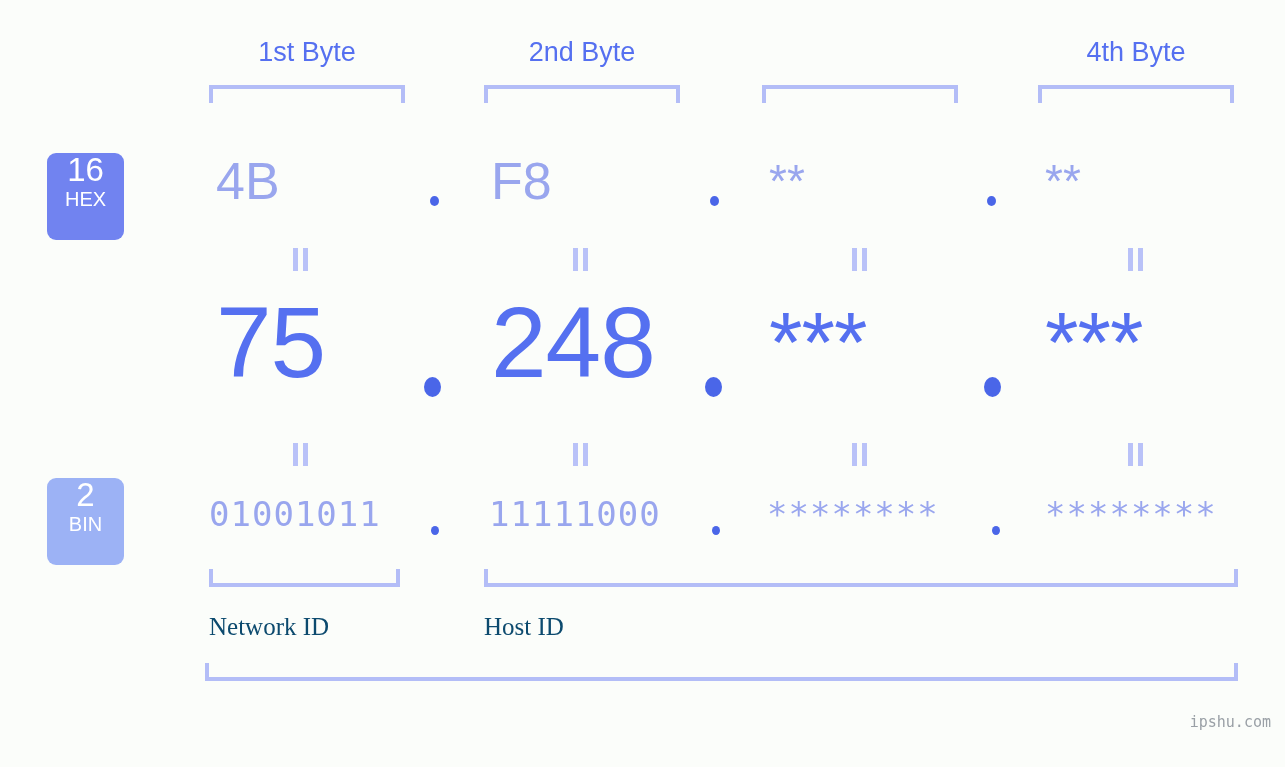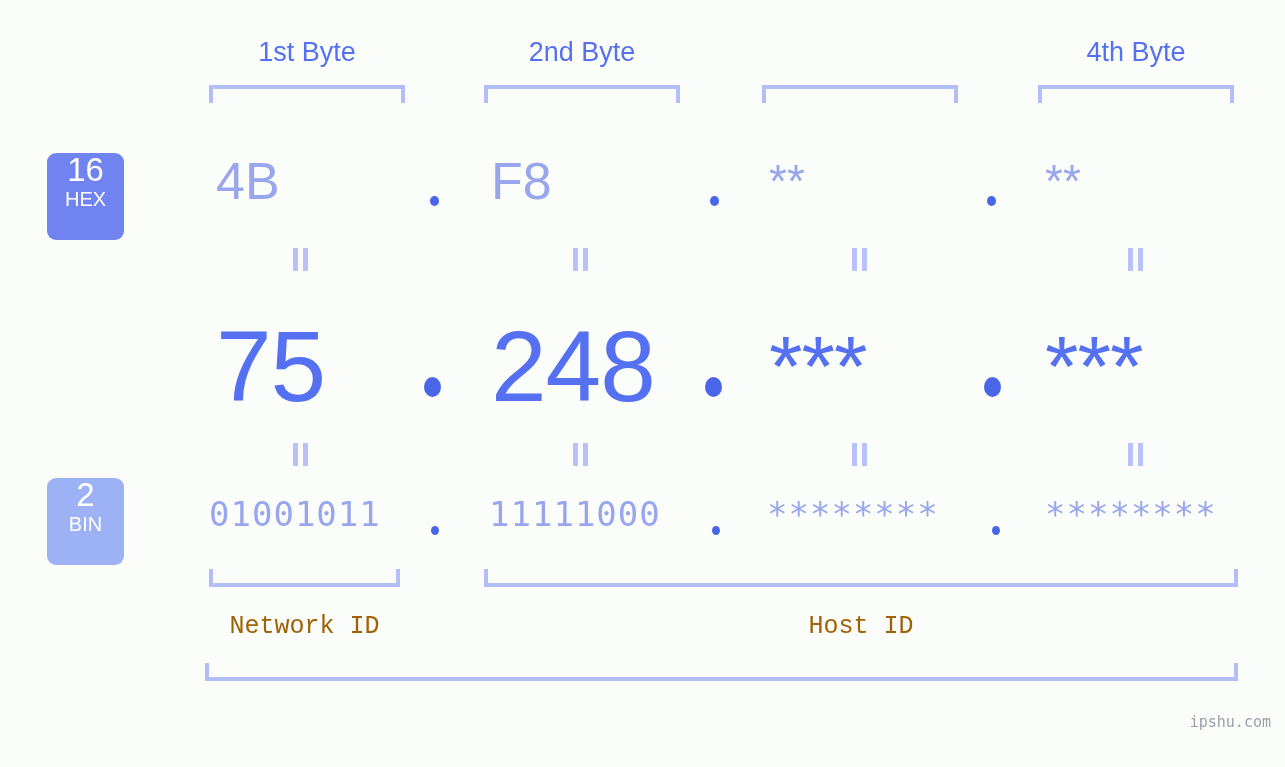--- a/index.html
+++ b/index.html
@@ -97,21 +97,21 @@
     line-height: 62px;
   }
   .hex-row .cell.stars {
     font-size: 46px;
   }
 
   .dec-row .cell {
     font-family: "Liberation Sans", sans-serif;
     font-size: 100px;
     color: #5570f0;
-    top: 308px;
+    top: 284px;
     height: 116px;
     line-height: 116px;
     letter-spacing: -1px;
   }
   .dec-row .cell.stars {
     font-size: 86px;
   }
 
   .bin-row .cell {
     font-family: "DejaVu Sans Mono", monospace;
@@ -149,24 +149,24 @@
   }
   .eqmark i.b1 { left: 1px; }
   .eqmark i.b2 { left: 11px; }
 
   
   .id-label {
     position: absolute;
     top: 610px;
     height: 34px;
     line-height: 34px;
-    text-align: center;
-    font-family: Liberation Mono, monospace;
+    text-align: left;
+    font-family: Liberation Serif, serif;
     font-size: 25px;
-    color: #a16207;
+    color: #0c4a6e;
     white-space: nowrap;
   }
 
   .class-label {
     position: absolute;
     top: 694px;
     height: 42px;
     line-height: 42px;
     text-align: center;
     font-family: "DejaVu Sans Mono", monospace;

